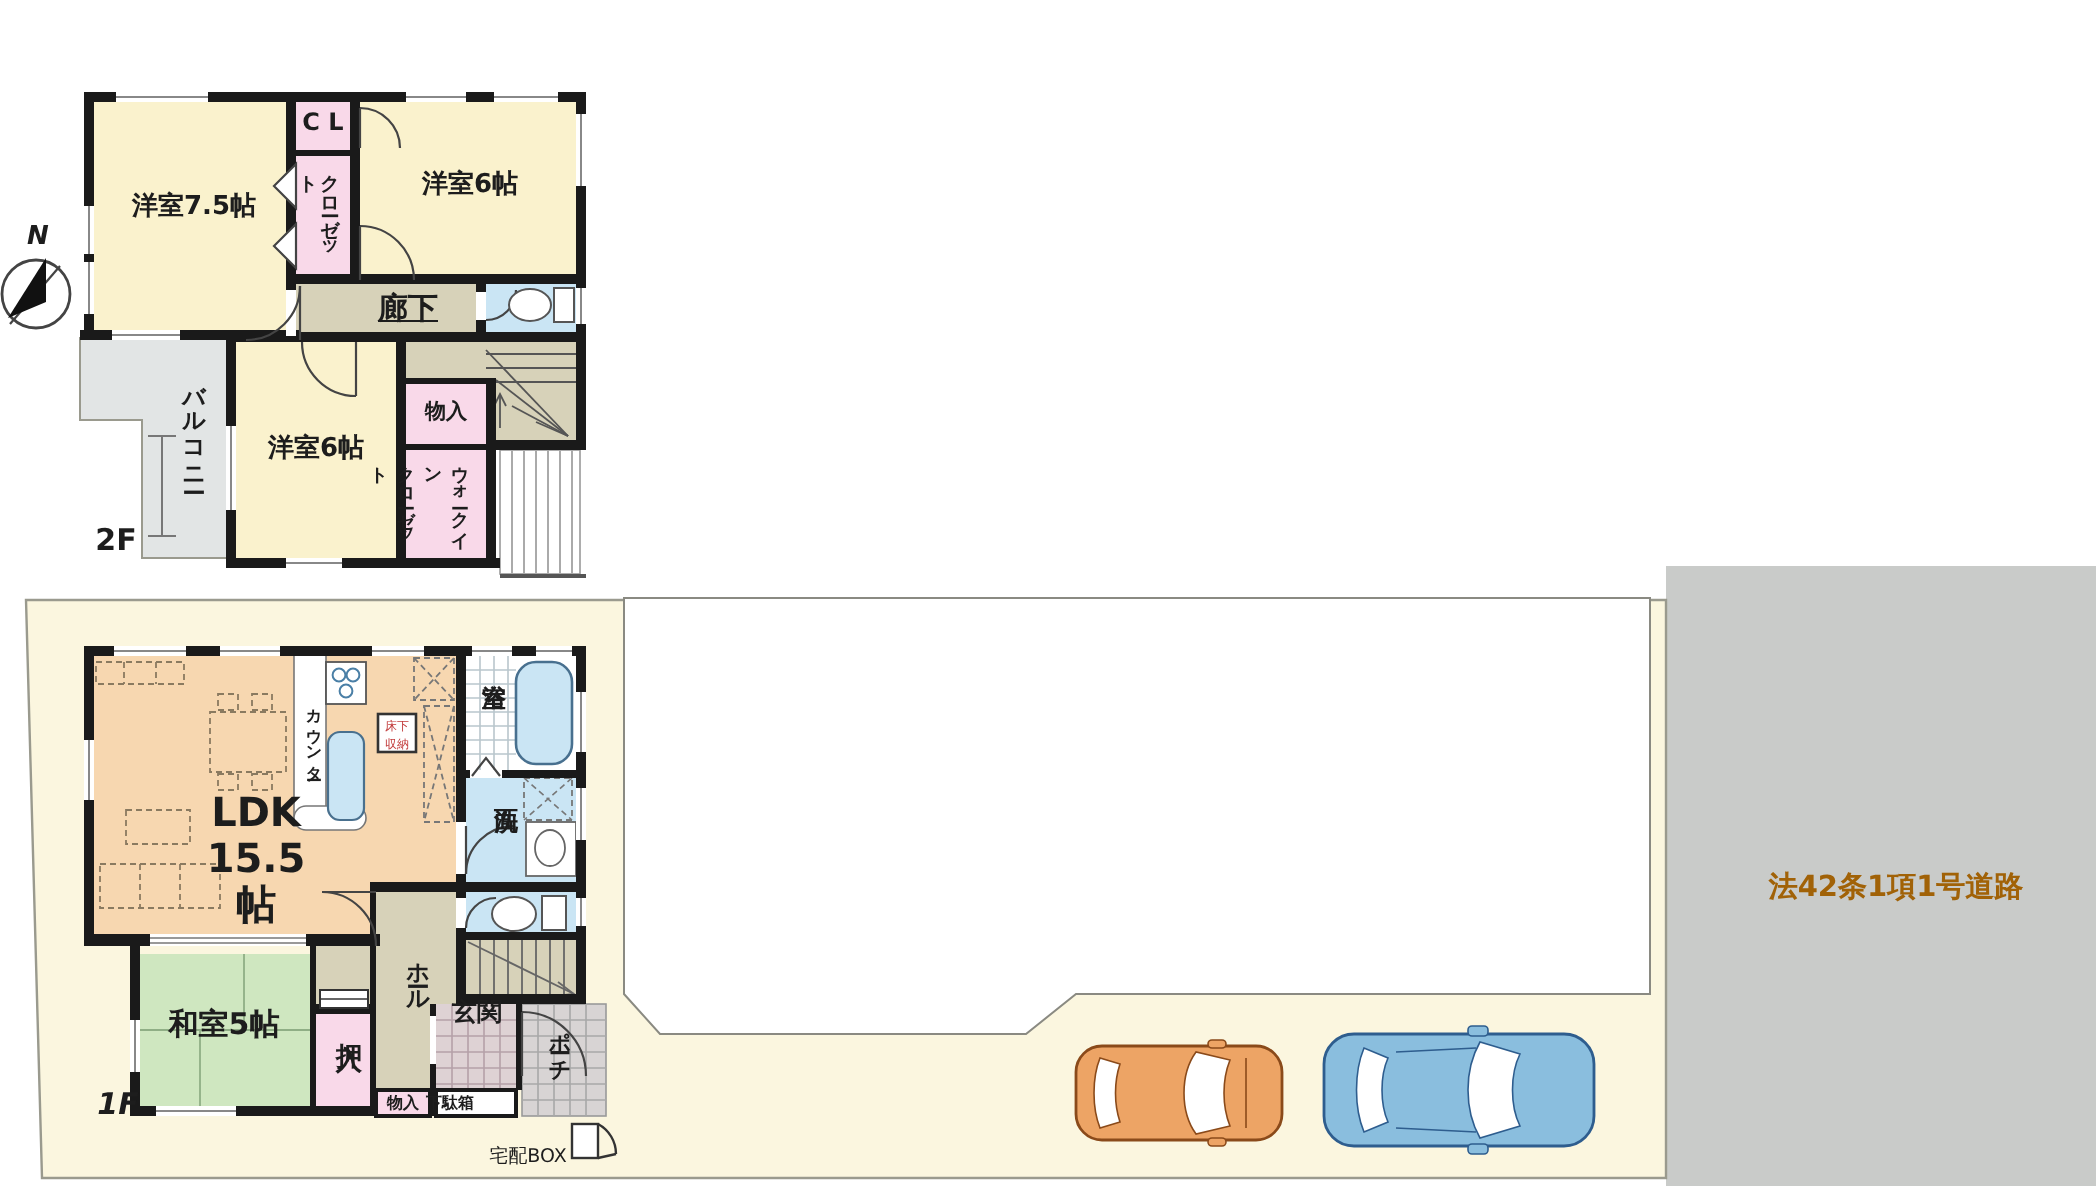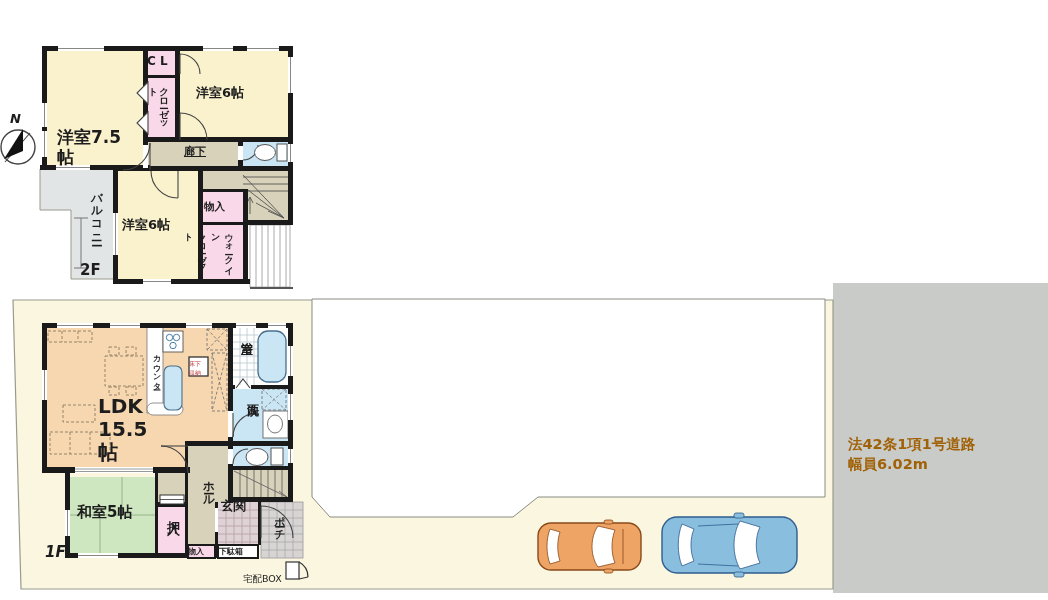--- a/index.html
+++ b/index.html
@@ -1,20 +1,20 @@
 <!DOCTYPE html>
 <html><head>
 <meta charset="utf-8">
 <style>
   html,body{margin:0;padding:0;background:#fff;}
   #canvas{position:relative;width:1048px;height:600px;background:#fff;overflow:hidden;
           font-family:"DejaVu Sans",sans-serif;}
   #canvas svg{position:absolute;left:0;top:0;}
   .lbl{position:absolute;color:#1d1d1d;font-weight:600;line-height:1.15;
-       white-space:pre-line;text-align:left;pointer-events:none;}
+       white-space:pre-line;text-align:center;pointer-events:none;}
   .v{writing-mode:vertical-rl;text-orientation:upright;letter-spacing:.5px;text-align:start;}
   .red{color:#c23a3a;font-weight:500;}
   .roadtxt{color:#a16207;}
   .compassN{font-style:italic;font-weight:700;}
 </style>
 </head>
 <body>
 
 <div id="canvas">
 
@@ -347,46 +347,45 @@
     <polygon points="23,129 4,159 23,151" fill="#111"></polygon>
   </g>
 
   <g stroke="#333" fill="#fff" stroke-width="1.2">
     <rect x="286" y="562" width="13" height="17"></rect>
     <path d="M299,562 A17,17 0 0 1 308,577" fill="none"></path>
     <line x1="299" y1="579" x2="308" y2="577"></line>
   </g>
 </svg>
 
-  <div class="lbl" style="left:57px;top:97px;width:80px;font-size:17px;margin-top:31px;">洋室7.5帖</div>
+  <div class="lbl" style="left:57px;top:97px;width:80px;font-size:13px;">洋室7.5帖</div>
   <div class="lbl" style="left:147px;top:55px;width:29px;font-size:12px;">C L</div>
   <div class="lbl v" style="left:154px;top:80px;width:15px;height:56px;font-size:9.5px;">クローゼット</div>
   <div class="lbl" style="left:196px;top:86px;width:78px;font-size:13px;">洋室6帖</div>
-  <div class="lbl" style="left:184px;top:146px;width:40px;font-size:11px;text-decoration:underline;">廊下</div>
+  <div class="lbl" style="left:184px;top:146px;width:40px;font-size:15px;text-decoration:underline;">廊下</div>
   <div class="lbl" style="left:204px;top:200px;width:38px;font-size:10.5px;">物入</div>
   <div class="lbl v" style="left:207px;top:227px;width:28px;height:54px;font-size:9px;line-height:1.5;">ウォークイン
 クローゼット</div>
   <div class="lbl" style="left:122px;top:218px;width:72px;font-size:13px;">洋室6帖</div>
   <div class="lbl v" style="left:86px;top:185px;width:17px;height:82px;font-size:11.5px;">バルコニー</div>
-  <div class="lbl" style="left:44px;top:262px;width:28px;font-size:15px;margin-left:36px;">2F</div>
+  <div class="lbl" style="left:44px;top:262px;width:28px;font-size:15px;">2F</div>
 
   <div class="lbl" style="left:98px;top:395px;width:60px;font-size:20px;">LDK
 15.5帖</div>
   <div class="lbl v" style="left:148px;top:349px;width:13px;height:50px;font-size:8px;letter-spacing:0;">カウンター</div>
   <div class="lbl red" style="left:189px;top:359px;width:19px;font-size:6px;line-height:1.55;">床下
 収納</div>
   <div class="lbl v" style="left:236px;top:332px;width:17px;height:38px;font-size:12px;">浴室</div>
   <div class="lbl v" style="left:242px;top:394px;width:17px;height:38px;font-size:12px;">洗面</div>
   <div class="lbl" style="left:77px;top:504px;width:70px;font-size:15px;">和室5帖</div>
   <div class="lbl v" style="left:162px;top:511px;width:18px;height:36px;font-size:13px;">押入</div>
   <div class="lbl v" style="left:199px;top:473px;width:16px;height:44px;font-size:11.5px;">ホール</div>
   <div class="lbl" style="left:188px;top:547px;width:27px;font-size:8px;">物入</div>
   <div class="lbl" style="left:221px;top:499px;width:35px;font-size:12.5px;">玄関</div>
-  <div class="lbl" style="left:219px;top:547px;width:38px;font-size:8px;">下駄箱</div>
+  <div class="lbl" style="left:206px;top:547px;width:38px;font-size:8px;">下駄箱</div>
   <div class="lbl v" style="left:269px;top:508px;width:16px;height:44px;font-size:11px;">ポーチ</div>
   <div class="lbl" style="left:45px;top:544px;width:28px;font-size:15px;font-style:italic;">1F</div>
   <div class="lbl" style="left:243px;top:574px;width:42px;font-size:9.5px;font-weight:500;">宅配BOX</div>
 
   <div class="lbl roadtxt" style="left:848px;top:436px;width:200px;font-size:14.5px;">法42条1項1号道路</div>
-  <div class="lbl roadtxt" style="left:848px;top:456px;width:200px;font-size:14.5px;">幅員6.02m</div>
 
   <div class="lbl compassN" style="left:10px;top:112px;width:18px;font-size:13px;">N</div>
 </div>
 
 </body></html>

